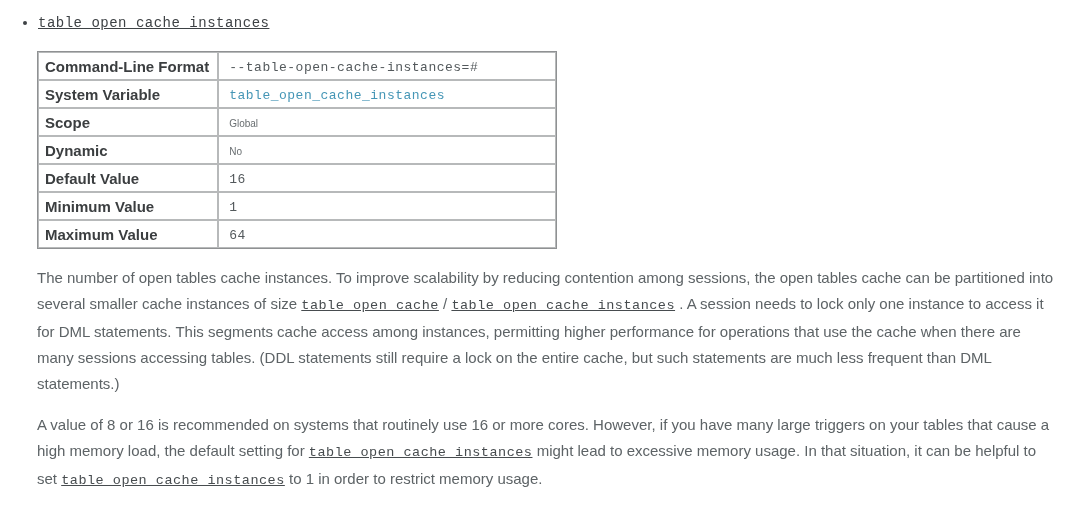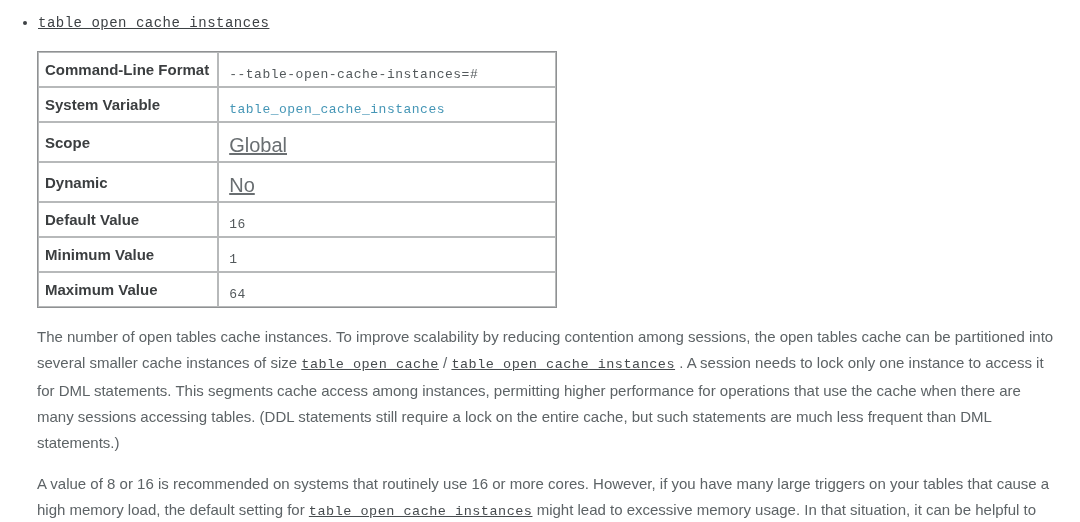--- a/index.html
+++ b/index.html
@@ -45,32 +45,31 @@
     width: 168px;
     text-align: left;
     font-size: 15px;
     font-weight: bold;
     color: #3b3e40;
     padding: 4px 8px 4px 6px;
     white-space: nowrap;
   }
   table.props td {
     width: 402px;
-    padding: 11px 8px 4px 10px;
+    padding: 4px 8px 4px 10px;
   }
   .v-code {
     font-family: "Liberation Mono", monospace;
     font-size: 13px;
     color: #53595c;
     letter-spacing: 0.5px;
   }
   .v-text {
-    font-size: 20px;
+    font-size: 10px;
     color: #696e71;
-    text-decoration: underline;
   }
   a.v-link {
     font-family: "Liberation Mono", monospace;
     font-size: 13px;
     color: #4596b6;
     text-decoration: none;
     letter-spacing: 0.5px;
     cursor: pointer;
   }
   p.doc-para {

